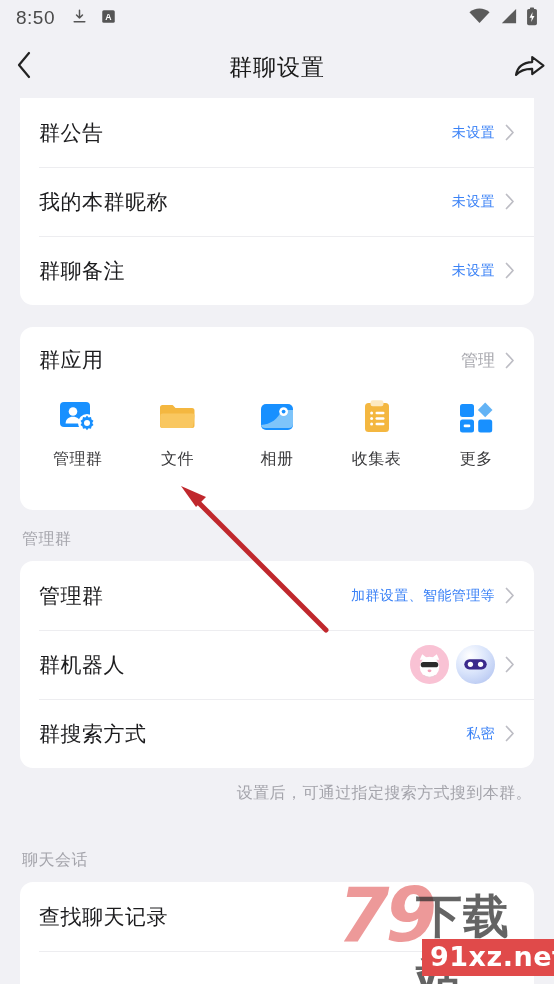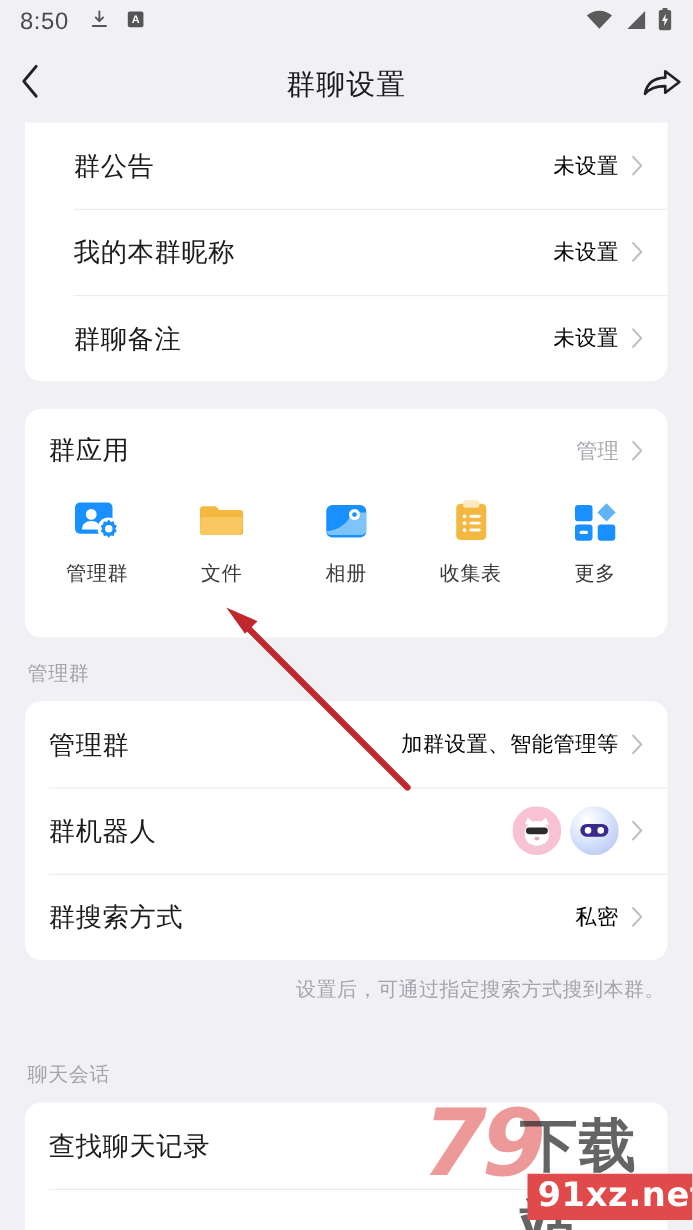--- a/index.html
+++ b/index.html
@@ -46,37 +46,37 @@
   .nav-share { margin-left: auto; width: 40px; height: 40px; display:flex; align-items:center; justify-content:center; cursor: pointer; z-index: 2; }
 
   
   .content { padding: 0 20px; }
 
   .card {
     background: #ffffff;
     border-radius: 13px;
     overflow: hidden;
   }
-  .card.top-cut { border-top-left-radius: 0; border-top-right-radius: 0; padding-left: 20px; }
+  .card.top-cut { border-top-left-radius: 0; border-top-right-radius: 0; }
 
   .row {
     height: 69px;
     display: flex; align-items: center;
     padding: 0 19px;
     position: relative;
     cursor: pointer;
   }
   .row + .row::before {
     content: "";
     position: absolute; left: 19px; right: 0; top: 0;
     height: 1px; background: #ededf0;
   }
   .row-label { font-size: 21px; color: #1c1c1e; letter-spacing: .5px; }
   .row-right { margin-left: auto; display: flex; align-items: center; gap: 10px; }
-  .row-value { font-size: 17px; color: #000000; letter-spacing: .4px; }
+  .row-value { font-size: 14px; color: #3b82f6; letter-spacing: .4px; }
 
   .chev { width: 10px; height: 17px; flex: none; }
 
   .section-title {
     font-size: 16px; color: #a4a4ab;
     padding: 19px 2px 11px 2px;
     letter-spacing: .5px;
   }
   .hint-text {
     font-size: 16px; color: #a4a4ab;

